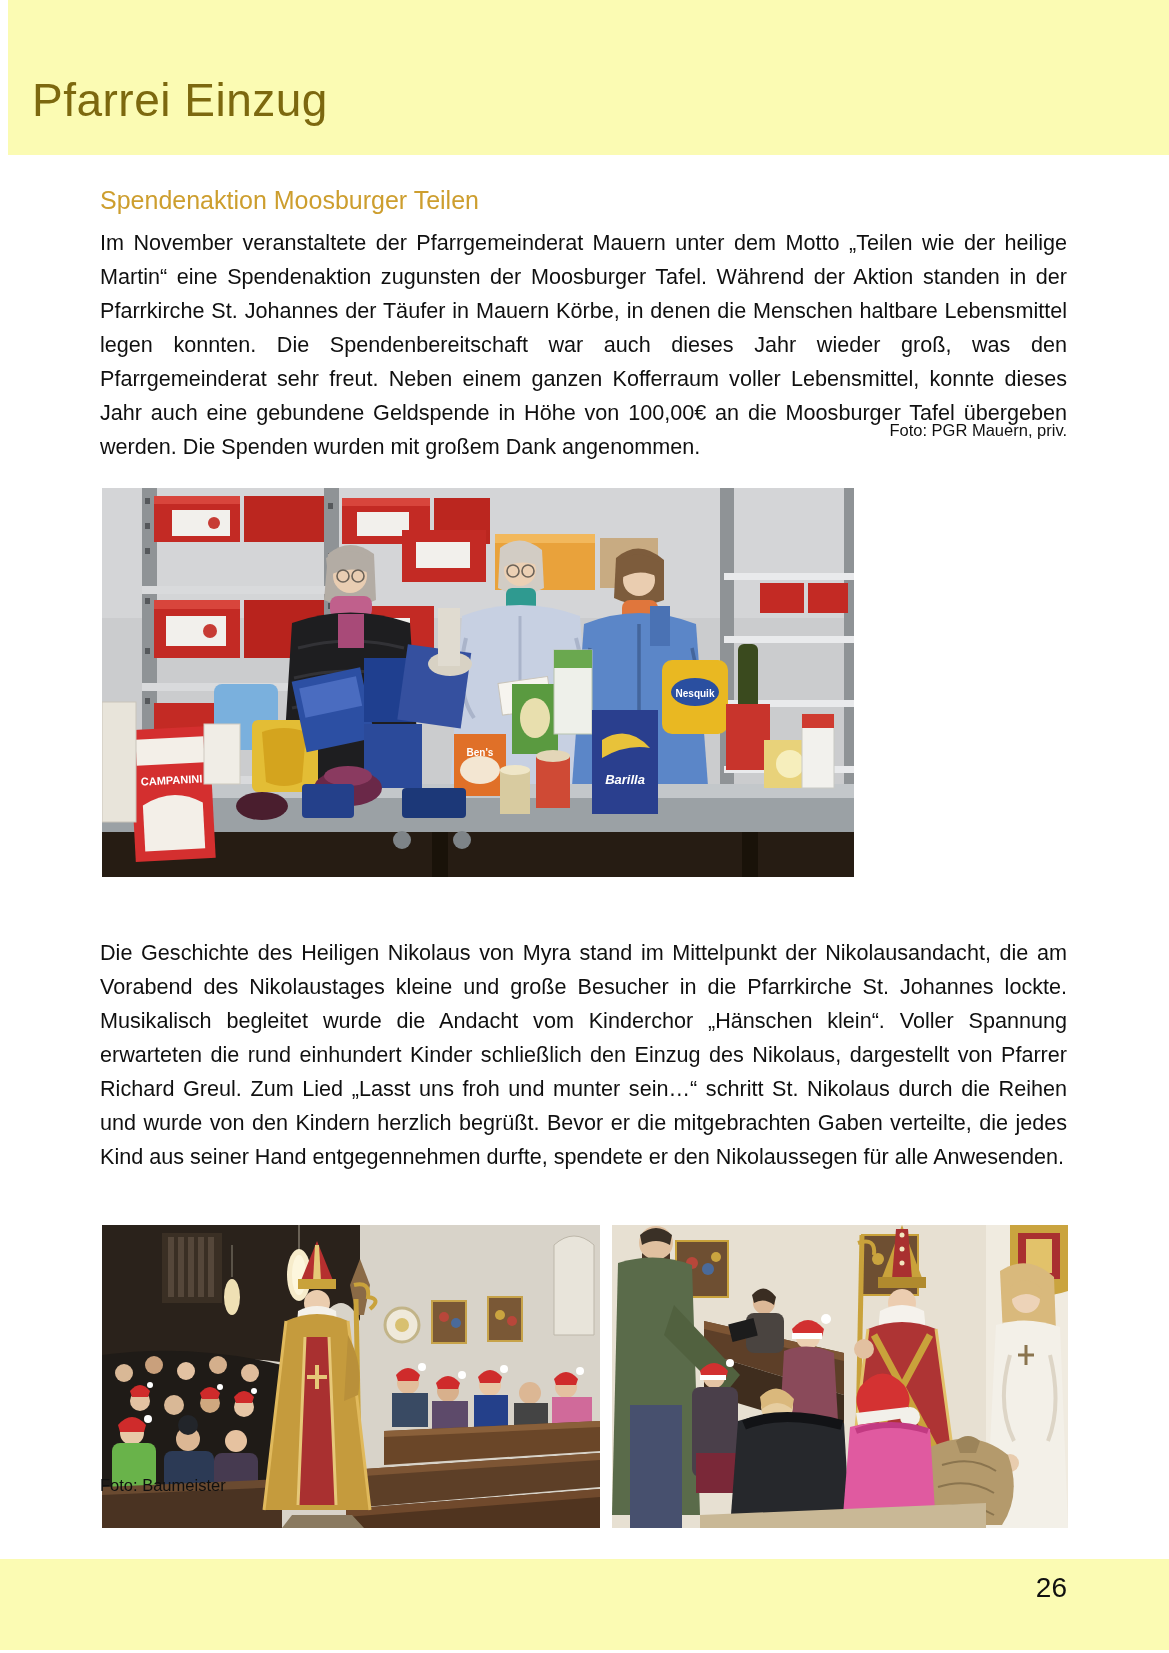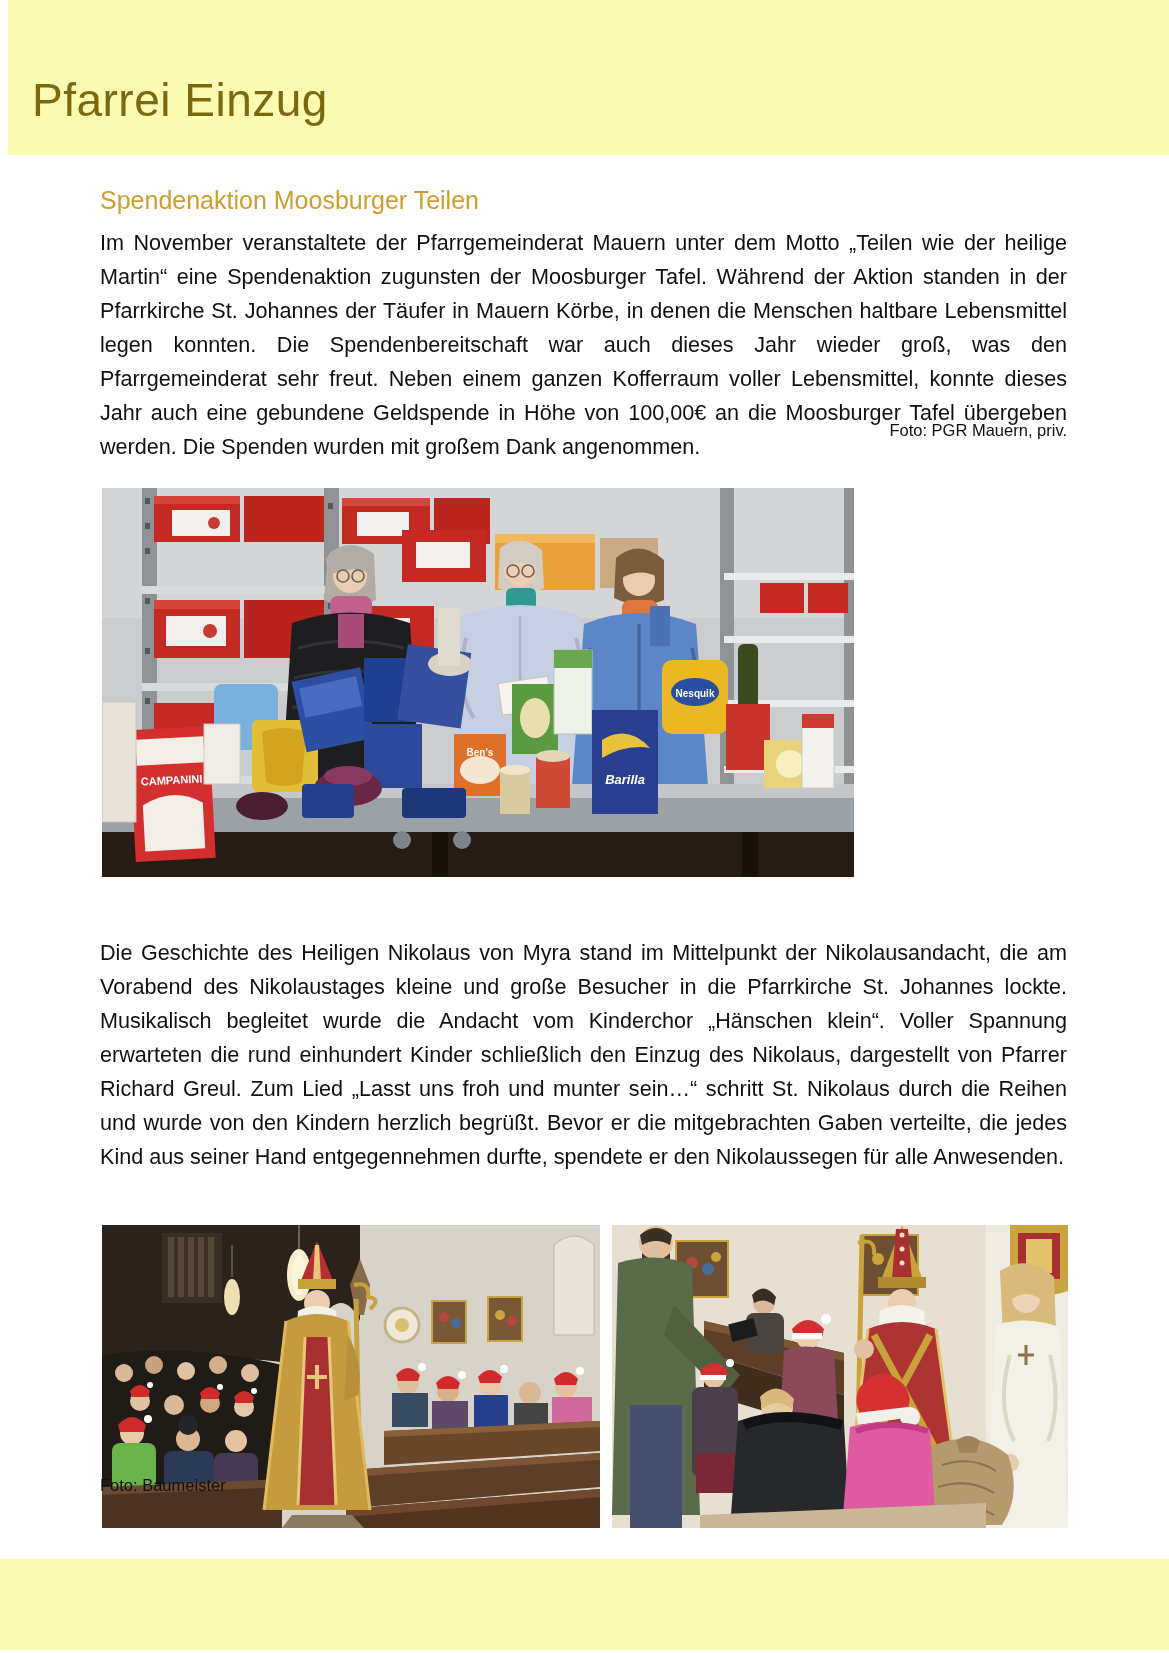--- a/index.html
+++ b/index.html
@@ -409,14 +409,15 @@
         <circle cx="252" cy="124" r="10" fill="#e2c0a0"></circle>
       </g>
 
       <path d="M88,290 L374,278 L374,303 L88,303 Z" fill="#c9b896"></path>
     </svg>
   </figure>
 
   <div class="photo-credit" id="credit-2">Foto: Baumeister</div>
 
   <footer class="band footer-band"></footer>
+  <div class="page-number">26</div>
 
 </div>
 
 </body></html>

